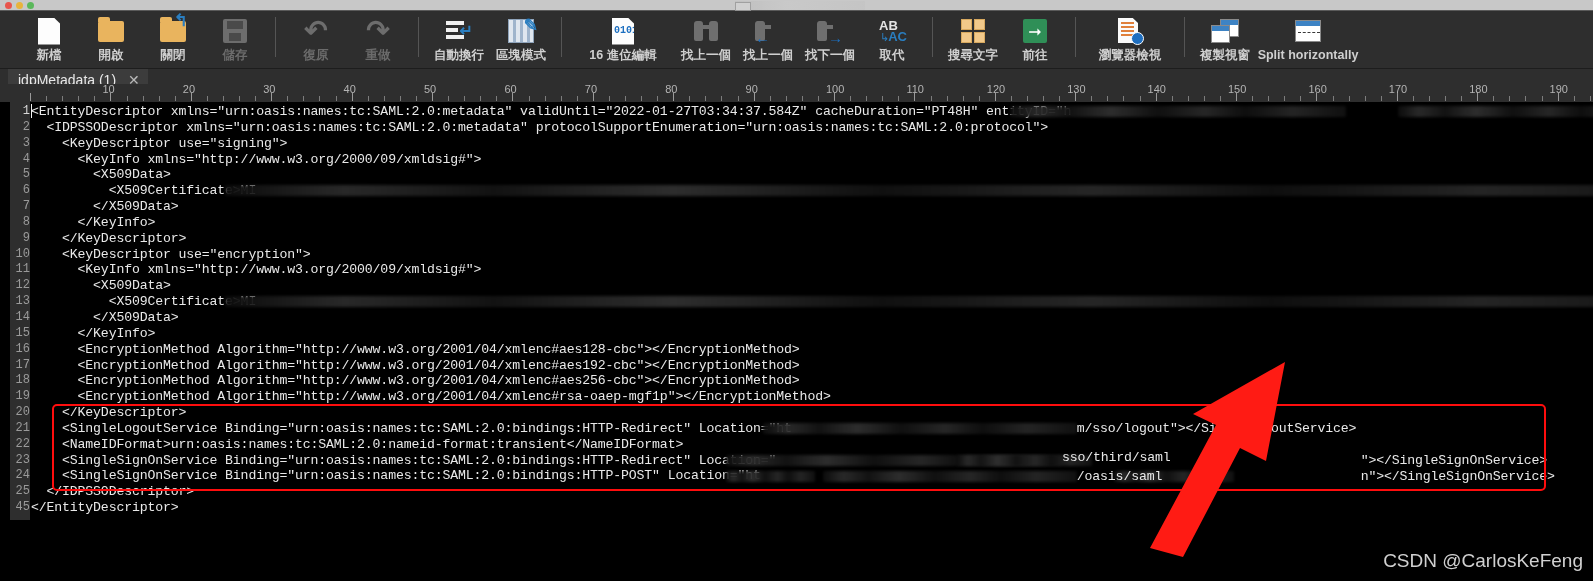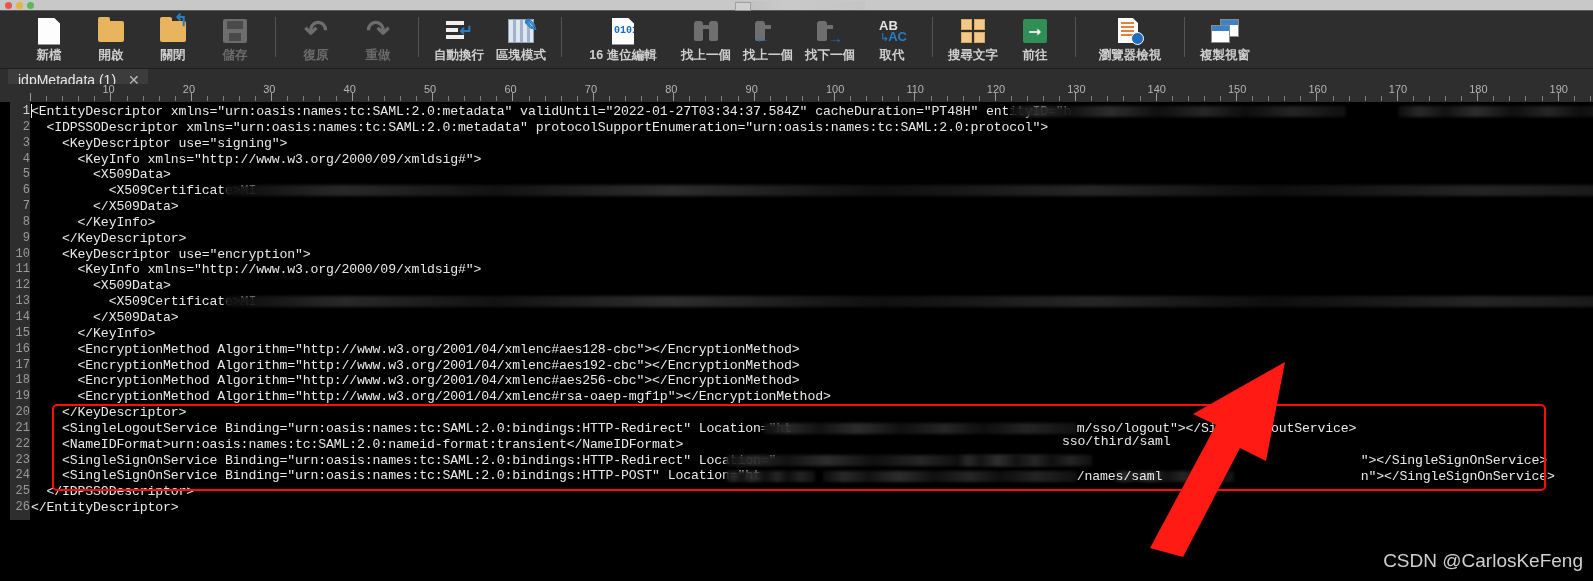--- a/index.html
+++ b/index.html
@@ -439,20 +439,26 @@
       </div>
       <div class="tsep"></div>
       <div class="tbtn">
         <div class="ico">
           <div class="ic-dupwin">
             <span class="w1"></span>
             <span class="w2"></span>
           </div>
         </div>
         <div class="lbl">複製視窗</div>
+      </div>
+      <div class="tbtn wide">
+        <div class="ico">
+          <div class="ic-splith"></div>
+        </div>
+        <div class="lbl">Split horizontally</div>
       </div>
     </div>
 
   <div class="tabbar">
     <div class="tab">
       <span>idpMetadata (1)</span>
       <span class="close">✕</span>
     </div>
   </div>
 
@@ -612,39 +618,39 @@
         <div>16</div>
         <div>17</div>
         <div>18</div>
         <div>19</div>
         <div>20</div>
         <div>21</div>
         <div>22</div>
         <div>23</div>
         <div>24</div>
         <div>25</div>
-        <div>26</div>
+        <div>45</div>
       </div>
     <div class="codearea" id="codearea"><div class="line"><span class="caret"></span><span>&lt;EntityDescriptor xmlns="urn:oasis:names:tc:SAML:2.0:metadata" validUntil="2022-01-27T03:34:37.584Z" cacheDuration="PT48H" entityID="h</span></div><div class="line"><span>  &lt;IDPSSODescriptor xmlns="urn:oasis:names:tc:SAML:2.0:metadata" protocolSupportEnumeration="urn:oasis:names:tc:SAML:2.0:protocol"&gt;</span></div><div class="line"><span>    &lt;KeyDescriptor use="signing"&gt;</span></div><div class="line"><span>      &lt;KeyInfo xmlns="http://www.w3.org/2000/09/xmldsig#"&gt;</span></div><div class="line"><span>        &lt;X509Data&gt;</span></div><div class="line"><span>          &lt;X509Certificate&gt;MI</span></div><div class="line"><span>        &lt;/X509Data&gt;</span></div><div class="line"><span>      &lt;/KeyInfo&gt;</span></div><div class="line"><span>    &lt;/KeyDescriptor&gt;</span></div><div class="line"><span>    &lt;KeyDescriptor use="encryption"&gt;</span></div><div class="line"><span>      &lt;KeyInfo xmlns="http://www.w3.org/2000/09/xmldsig#"&gt;</span></div><div class="line"><span>        &lt;X509Data&gt;</span></div><div class="line"><span>          &lt;X509Certificate&gt;MI</span></div><div class="line"><span>        &lt;/X509Data&gt;</span></div><div class="line"><span>      &lt;/KeyInfo&gt;</span></div><div class="line"><span>      &lt;EncryptionMethod Algorithm="http://www.w3.org/2001/04/xmlenc#aes128-cbc"&gt;&lt;/EncryptionMethod&gt;</span></div><div class="line"><span>      &lt;EncryptionMethod Algorithm="http://www.w3.org/2001/04/xmlenc#aes192-cbc"&gt;&lt;/EncryptionMethod&gt;</span></div><div class="line"><span>      &lt;EncryptionMethod Algorithm="http://www.w3.org/2001/04/xmlenc#aes256-cbc"&gt;&lt;/EncryptionMethod&gt;</span></div><div class="line"><span>      &lt;EncryptionMethod Algorithm="http://www.w3.org/2001/04/xmlenc#rsa-oaep-mgf1p"&gt;&lt;/EncryptionMethod&gt;</span></div><div class="line"><span>    &lt;/KeyDescriptor&gt;</span></div><div class="line"><span>    &lt;SingleLogoutService Binding="urn:oasis:names:tc:SAML:2.0:bindings:HTTP-Redirect" Location="ht</span></div><div class="line"><span>    &lt;NameIDFormat&gt;urn:oasis:names:tc:SAML:2.0:nameid-format:transient&lt;/NameIDFormat&gt;</span></div><div class="line"><span>    &lt;SingleSignOnService Binding="urn:oasis:names:tc:SAML:2.0:bindings:HTTP-Redirect" Location="</span></div><div class="line"><span>    &lt;SingleSignOnService Binding="urn:oasis:names:tc:SAML:2.0:bindings:HTTP-POST" Location="ht</span></div><div class="line"><span>  &lt;/IDPSSODescriptor&gt;</span></div><div class="line"><span>&lt;/EntityDescriptor&gt;</span></div></div>
 
     <div id="blur-layer">
         <div class="blurline" style="left:1009.6px;top:4.0px;width:336.1px;height:11px;"></div>
         <div class="blurline" style="left:1398.0px;top:4.0px;width:261.4px;height:11px;"></div>
         <div class="blurline" style="left:225.2px;top:83.3px;width:1494.0px;height:11px;"></div>
         <div class="blurline" style="left:225.2px;top:194.2px;width:1494.0px;height:11px;"></div>
         <div class="blurline" style="left:763.1px;top:321.0px;width:313.7px;height:11px;"></div>
         <div class="blurline" style="left:725.7px;top:352.7px;width:336.1px;height:11px;"></div>
         <div class="blurline" style="left:957.3px;top:352.7px;width:134.5px;height:11px;"></div>
         <div class="blurline" style="left:725.7px;top:368.6px;width:89.6px;height:11px;"></div>
         <div class="blurline" style="left:822.8px;top:368.6px;width:254.0px;height:11px;"></div>
         <div class="blurline" style="left:1114.1px;top:368.6px;width:119.5px;height:11px;"></div>
         <div style="position:absolute;color:#e9e9e9;font-family:'Liberation Mono',monospace;font-size:13.2px;line-height:15.85px;white-space:pre;letter-spacing:-0.15px;left:1076.8px;top:319.0px;">m/sso/logout"&gt;&lt;/SingleLogoutService&gt;</div>
-        <div style="position:absolute;color:#e9e9e9;font-family:'Liberation Mono',monospace;font-size:13.2px;line-height:15.85px;white-space:pre;letter-spacing:-0.15px;left:1061.9px;top:332px;">sso/third/saml</div>
+        <div style="position:absolute;color:#e9e9e9;font-family:'Liberation Mono',monospace;font-size:13.2px;line-height:15.85px;white-space:pre;letter-spacing:-0.15px;left:1061.9px;top:348px;">sso/third/saml</div>
         <div style="position:absolute;color:#e9e9e9;font-family:'Liberation Mono',monospace;font-size:13.2px;line-height:15.85px;white-space:pre;letter-spacing:-0.15px;left:1360.7px;top:350.7px;">"&gt;&lt;/SingleSignOnService&gt;</div>
-        <div style="position:absolute;color:#e9e9e9;font-family:'Liberation Mono',monospace;font-size:13.2px;line-height:15.85px;white-space:pre;letter-spacing:-0.15px;left:1076.8px;top:366.6px;">/names/saml</div>
+        <div style="position:absolute;color:#e9e9e9;font-family:'Liberation Mono',monospace;font-size:13.2px;line-height:15.85px;white-space:pre;letter-spacing:-0.15px;left:1076.8px;top:366.6px;">/oasis/saml</div>
         <div style="position:absolute;color:#e9e9e9;font-family:'Liberation Mono',monospace;font-size:13.2px;line-height:15.85px;white-space:pre;letter-spacing:-0.15px;left:1360.7px;top:366.6px;">n"&gt;&lt;/SingleSignOnService&gt;</div>
       </div>
 
     <div class="redbox" style="left:52px; top:302px; width:1494px; height:87px;"></div>
 
     <svg class="arrow-svg" style="left:1090px; top:250px;" width="240" height="210" viewBox="0 0 240 210">
       <polygon points="195,10 103,62 126,73 60,196 93,205 150,96 176,109" fill="#ff1b14"></polygon>
     </svg>
 
 

